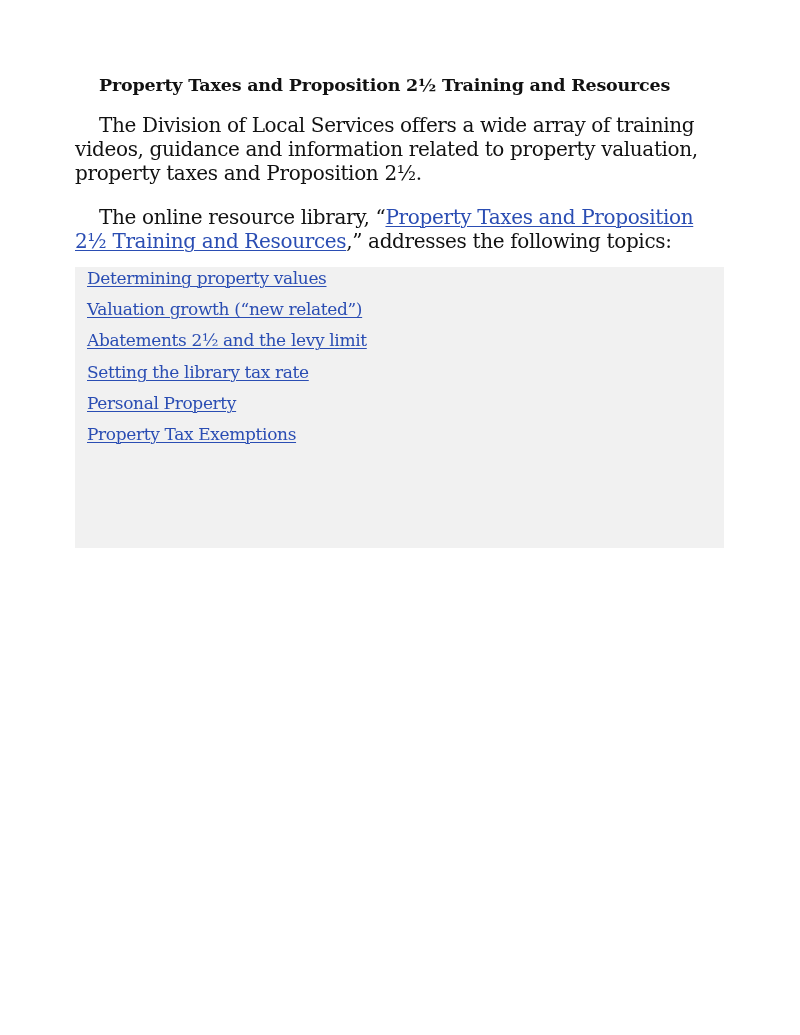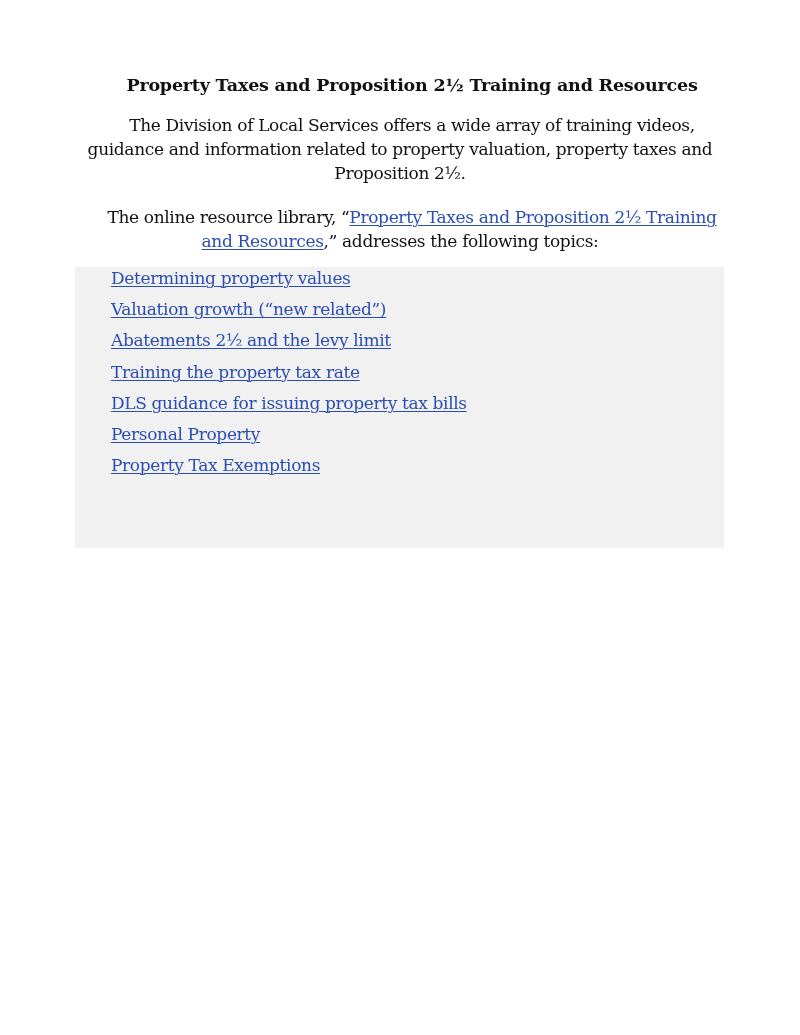--- a/index.html
+++ b/index.html
@@ -13,33 +13,32 @@
       position: relative;
       font-family: "DejaVu Serif", "Liberation Serif", serif;
       color: #111111;
       overflow: hidden;
     }
     .page {
       position: absolute;
       left: 75px;
       top: 70px;
       width: 650px;
-      text-align: center;
     }
     .heading {
       font-family: "DejaVu Serif", serif;
       font-weight: bold;
       font-size: 17.5px;
       line-height: 24px;
       margin: 3px 0 0 24px;
       letter-spacing: -0.2px;
     }
     .para {
       font-family: "DejaVu Serif", serif;
-      font-size: 17px;
+      font-size: 20px;
       line-height: 24px;
       margin: 0;
       text-indent: 24px;
       letter-spacing: -0.35px;
     }
     .para1 { margin-top: 16px; }
     .para2 { margin-top: 20px; }
     a.link {
       color: #2a4db3;
       text-decoration: underline;
@@ -47,21 +46,21 @@
       text-decoration-thickness: 1px;
     }
     .topics {
       position: absolute;
       left: 75px;
       top: 267px;
       width: 649px;
       height: 281px;
       background: #f1f1f1;
       box-sizing: border-box;
-      padding: 0 0 0 36px;
+      padding: 0 0 0 12px;
       margin: 0;
       list-style: none;
     }
     .topics li {
       font-family: "DejaVu Serif", serif;
       font-size: 17px;
       height: 31.2px;
       line-height: 22px;
       letter-spacing: -0.35px;
     }
@@ -75,17 +74,16 @@
 
   <p class="para para1">The Division of Local Services offers a wide array of training videos, guidance and information related to property valuation, property taxes and Proposition 2½.</p>
 
   <p class="para para2"><span>The online resource library, “</span><a class="link" href="#">Property Taxes and Proposition 2½ Training and Resources</a><span>,” addresses the following topics:</span></p>
 </div>
 
 <ul class="topics">
   <li><a class="link" href="#">Determining property values</a></li>
   <li><a class="link" href="#">Valuation growth (“new related”)</a></li>
   <li><a class="link" href="#">Abatements 2½ and the levy limit</a></li>
-  <li><a class="link" href="#">Training the property tax rate</a></li>
-  <li><a class="link" href="#">DLS guidance for issuing property tax bills</a></li>
+  <li><a class="link" href="#">Setting the library tax rate</a></li>
   <li><a class="link" href="#">Personal Property</a></li>
   <li><a class="link" href="#">Property Tax Exemptions</a></li>
 </ul>
 
 </body></html>

